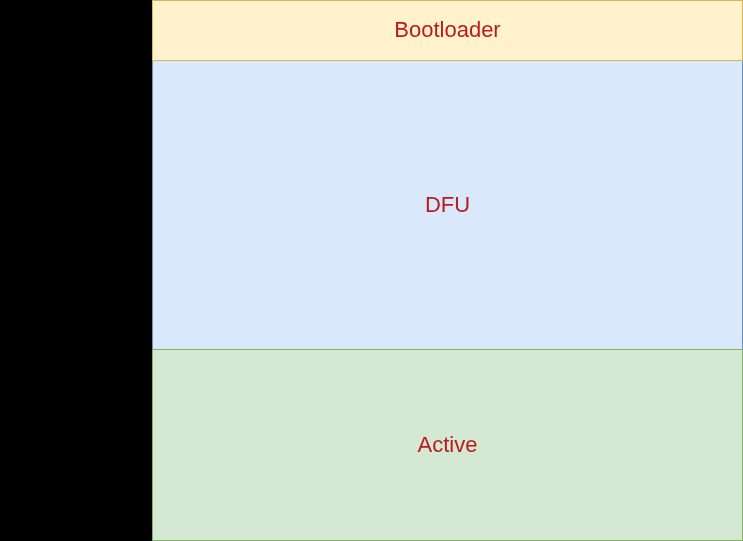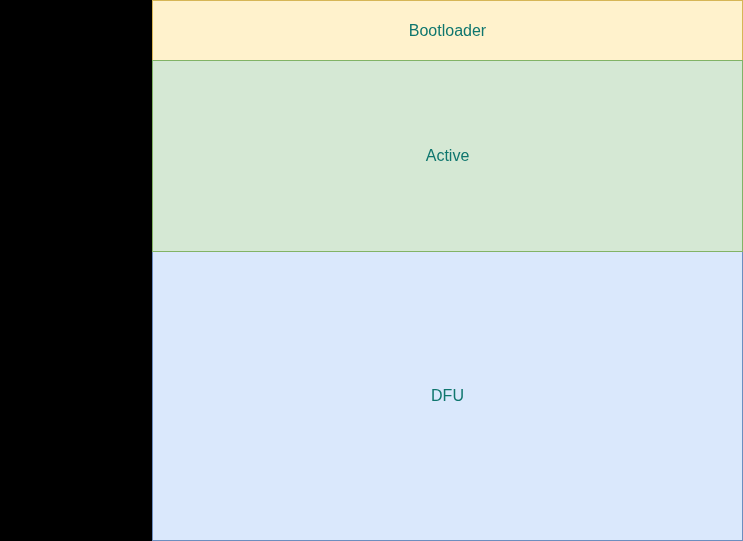--- a/index.html
+++ b/index.html
@@ -30,23 +30,23 @@
   }
   .section {
     box-sizing: border-box;
     border: 1px solid #000;
     display: flex;
     align-items: center;
     justify-content: center;
     position: relative;
   }
   .section .label {
-    font-size: 16px;
+    font-size: 22px;
     line-height: 1.2;
-    color: #0f766e;
+    color: #b91c1c;
     text-align: center;
     white-space: nowrap;
   }
   .sec-bootloader {
     height: 61px;
     background: #FFF2CC;
     border-color: #D6B656;
     z-index: 1;
   }
   .sec-bootloader-state {
@@ -78,23 +78,23 @@
 
   <div class="black-panel"></div>
 
   <div class="stack">
 
     <div class="section sec-bootloader">
       <span class="label">Bootloader</span>
     </div>
 
 
+    <div class="section sec-dfu">
+      <span class="label">DFU</span>
+    </div>
+
     <div class="section sec-active">
       <span class="label">Active</span>
-    </div>
-
-    <div class="section sec-dfu">
-      <span class="label">DFU</span>
     </div>
 
   </div>
 
 </div>
 
 </body></html>

